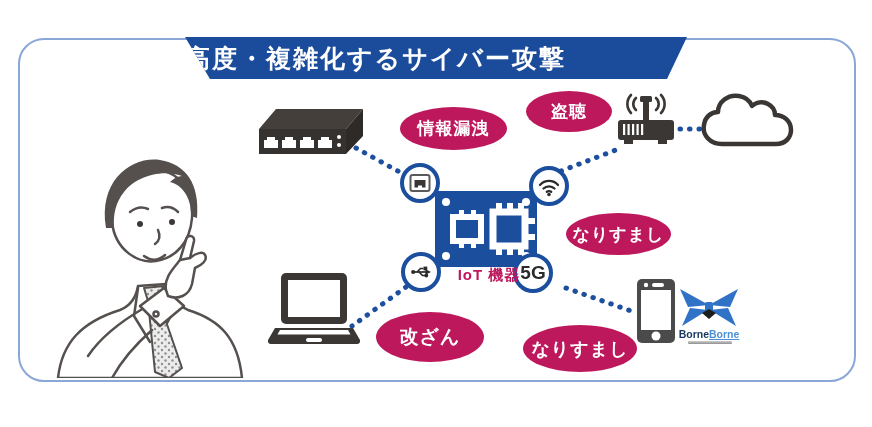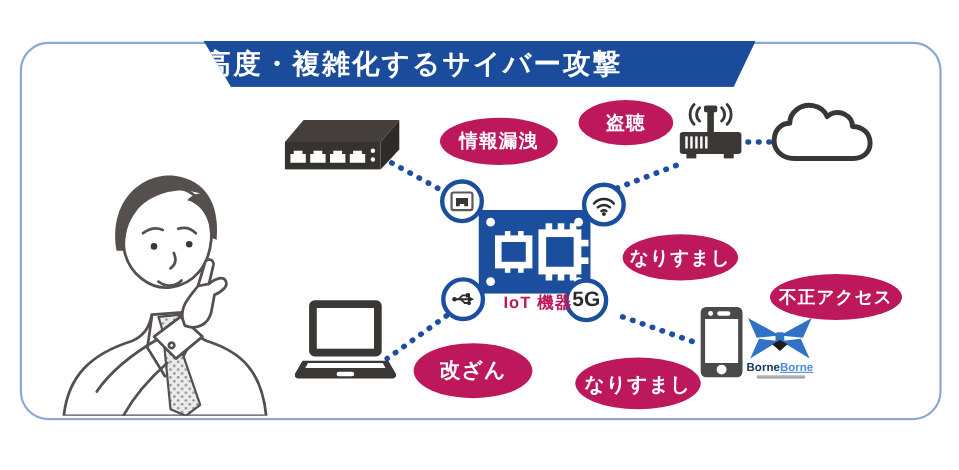--- a/index.html
+++ b/index.html
@@ -232,23 +232,20 @@
 
   <div class="threat" style="left:400px;top:107px;width:107px;height:43px;font-size:17px;z-index:7">
     <span>情報漏洩</span>
   </div>
   <div class="threat" style="left:526px;top:91px;width:86px;height:41px;font-size:17px;z-index:7">
     <span>盗聴</span>
   </div>
   <div class="threat" style="left:566px;top:213px;width:105px;height:42px;font-size:17px;z-index:7">
     <span>なりすまし</span>
   </div>
-  <div class="threat" style="left:700px;top:249px;width:120px;height:42px;font-size:16px;z-index:7">
-    <span>不正アクセス</span>
-  </div>
   <div class="threat" style="left:523px;top:325px;width:114px;height:47px;font-size:18px;z-index:7">
     <span>なりすまし</span>
   </div>
   <div class="threat" style="left:376px;top:312px;width:108px;height:50px;font-size:19px;z-index:7">
     <span>改ざん</span>
   </div>
 
 </div>
 
 </body></html>

